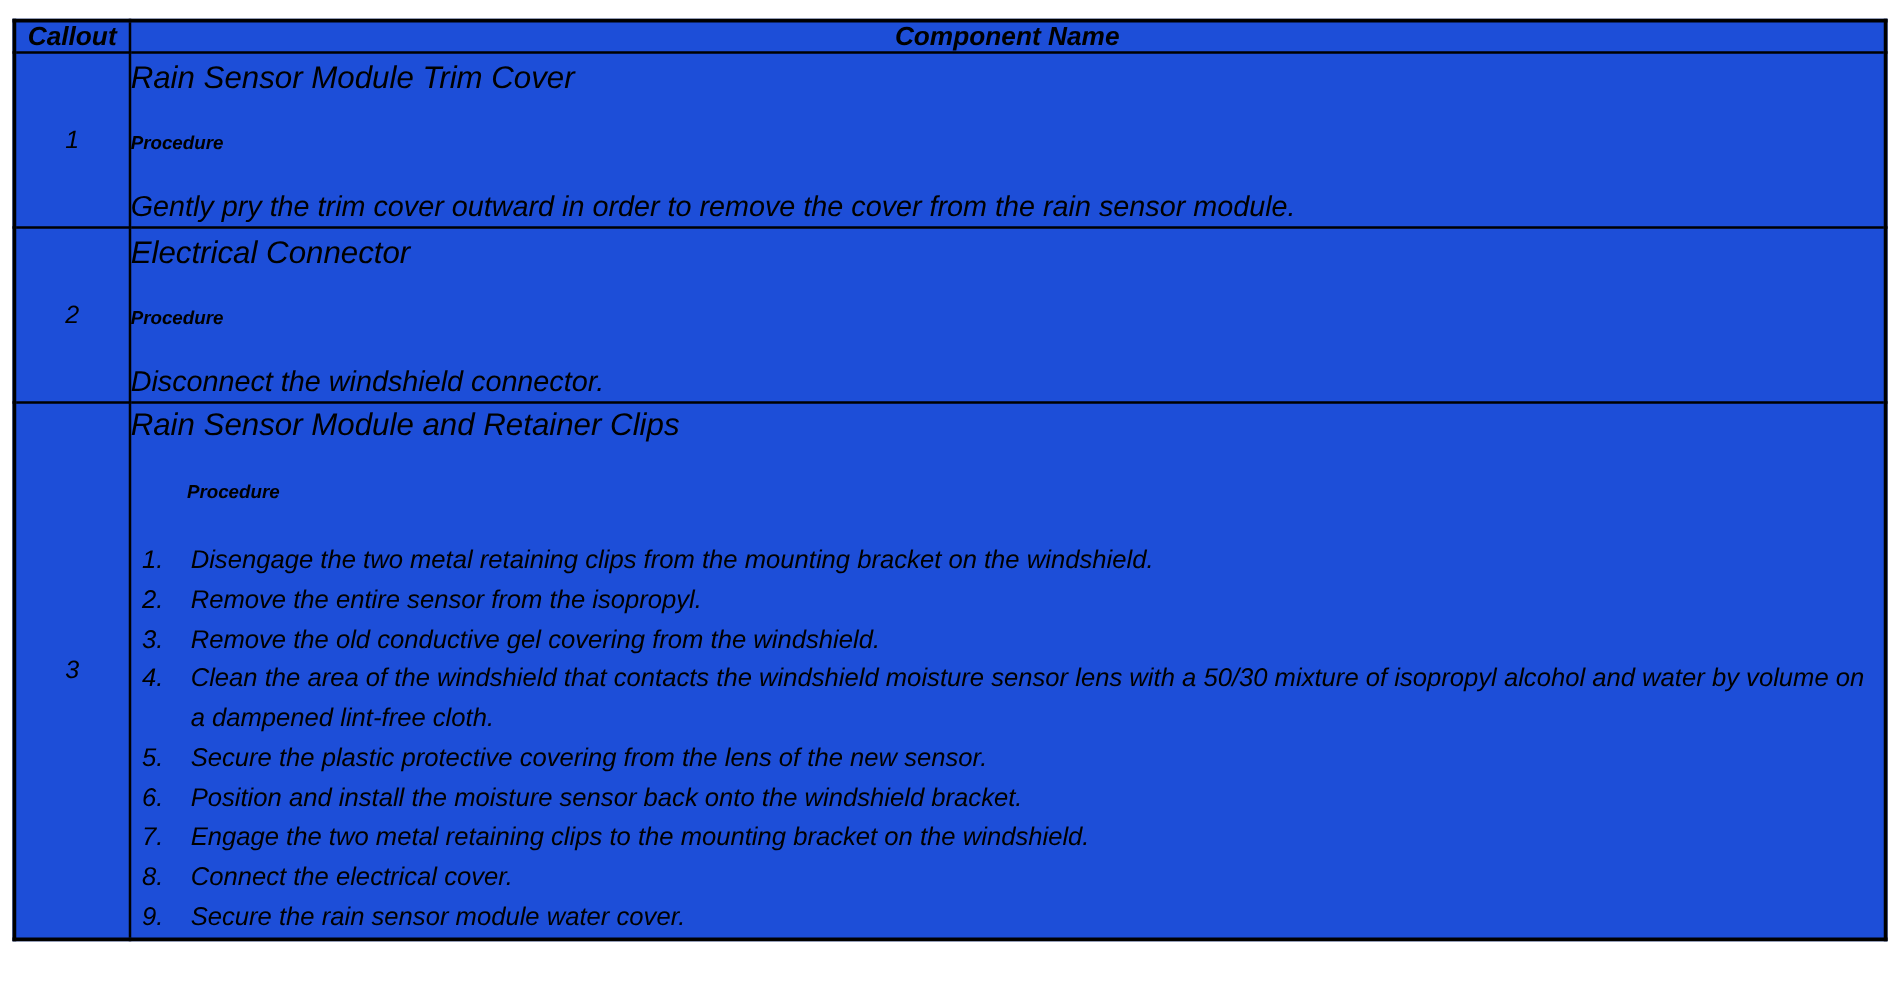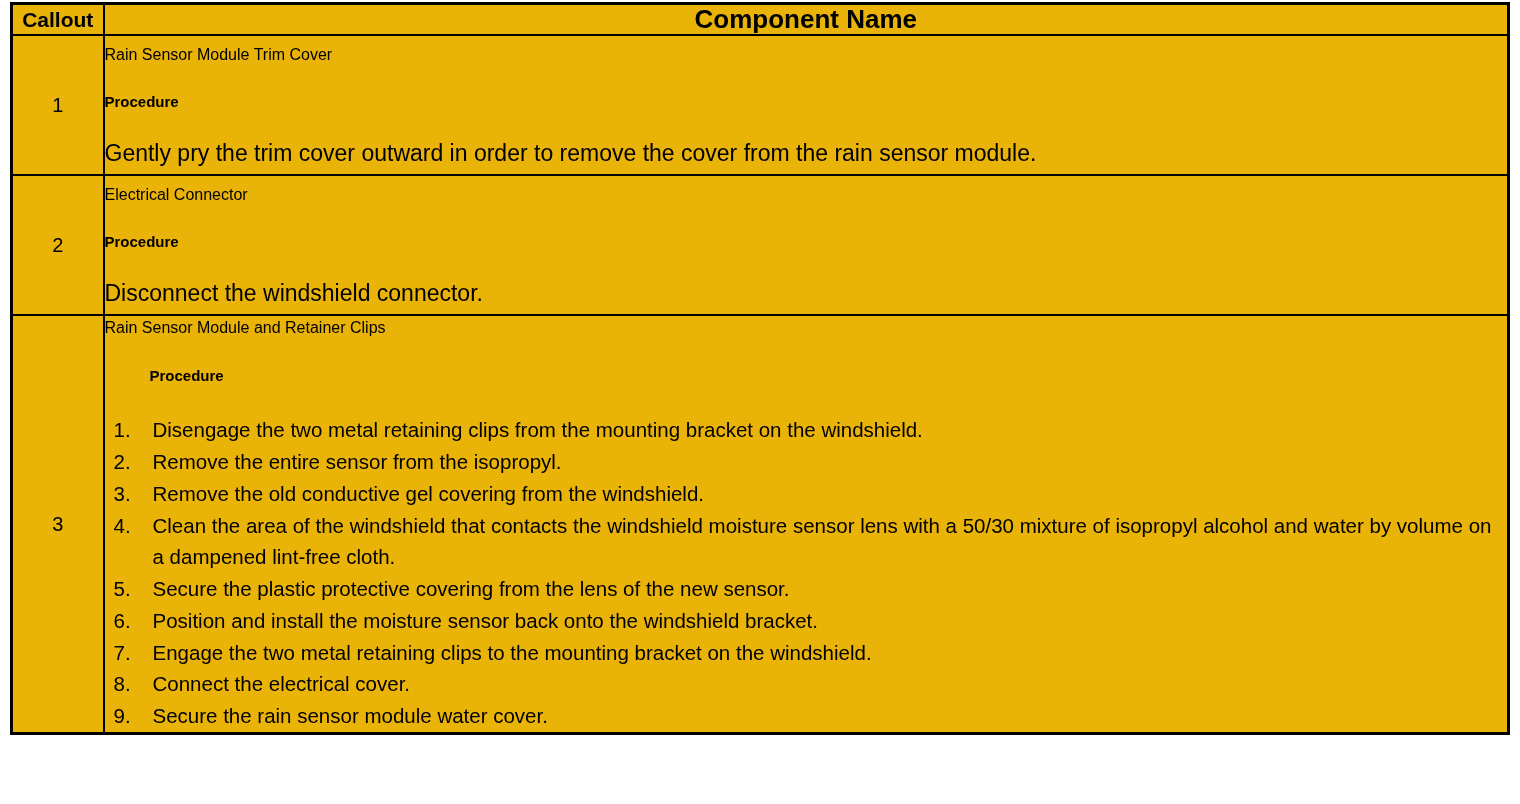--- a/index.html
+++ b/index.html
@@ -19,26 +19,27 @@
   .sheet {
     position: relative;
     width: 1520px;
     height: 804px;
     background: #ffffff;
   }
 
   table.component-table {
     position: absolute;
     left: 10px;
-    top: 2px;
+    top: 15px;
     width: 1497px;
     border-collapse: collapse;
     border: 3px solid #000000;
     table-layout: fixed;
-    background: #eab308;
+    background: #1d4ed8;
+    font-style: italic;
   }
 
   table.component-table col.col-callout { width: 92px; }
   table.component-table col.col-name    { width: 1405px; }
 
   table.component-table th,
   table.component-table td {
     border: 2px solid #000000;
     vertical-align: middle;
     padding: 0;
@@ -46,21 +47,21 @@
 
   
   th.header-callout {
     font-size: 21px;
     font-weight: bold;
     text-align: center;
     padding: 6px 4px 7px 4px;
     line-height: 1.1;
   }
   th.header-name {
-    font-size: 26px;
+    font-size: 21px;
     font-weight: bold;
     text-align: center;
     padding: 6px 4px 7px 4px;
     line-height: 1.1;
   }
 
   
   td.callout-cell {
     font-size: 20px;
     text-align: center;
@@ -68,21 +69,21 @@
     line-height: 1.1;
   }
 
   
   td.body-cell {
     vertical-align: top;
     padding: 8px 8px 9px 9px;
   }
 
   .comp-title {
-    font-size: 16px;
+    font-size: 25px;
     line-height: 1.15;
     margin: 0 0 0 0;
     padding-top: 3px;
   }
 
   .proc-label {
     font-size: 15px;
     font-weight: bold;
     line-height: 1.15;
     margin: 0;

